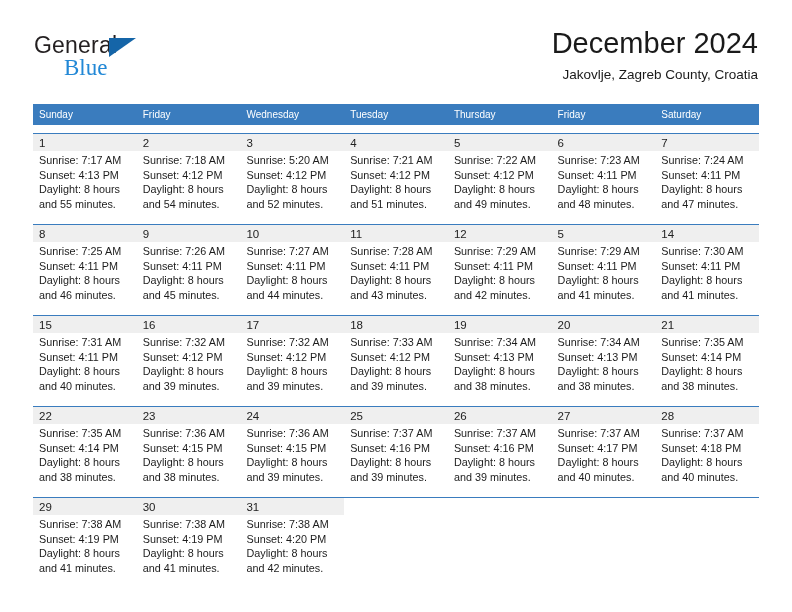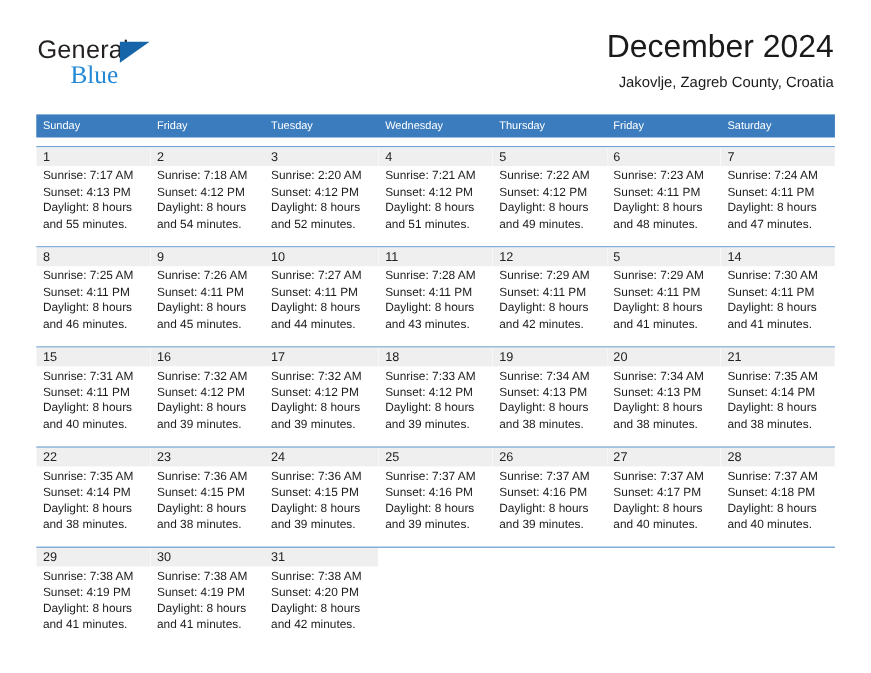--- a/index.html
+++ b/index.html
@@ -162,22 +162,22 @@
       <p class="cal-subtitle">Jakovlje, Zagreb County, Croatia</p>
     </div>
 
   </div>
 
   <div class="calendar">
 
     <div class="weekday-row">
       <div class="weekday">Sunday</div>
       <div class="weekday">Friday</div>
+      <div class="weekday">Wednesday</div>
       <div class="weekday">Tuesday</div>
-      <div class="weekday">Wednesday</div>
       <div class="weekday">Thursday</div>
       <div class="weekday">Friday</div>
       <div class="weekday">Saturday</div>
     </div>
 
     <div class="week">
       <div class="daycell">
         <div class="num-band">1</div>
         <div class="lines">
           <div>Sunrise: 7:17 AM</div>
@@ -191,21 +191,21 @@
         <div class="lines">
           <div>Sunrise: 7:18 AM</div>
           <div>Sunset: 4:12 PM</div>
           <div>Daylight: 8 hours</div>
           <div>and 54 minutes.</div>
         </div>
       </div>
       <div class="daycell">
         <div class="num-band">3</div>
         <div class="lines">
-          <div>Sunrise: 2:20 AM</div>
+          <div>Sunrise: 5:20 AM</div>
           <div>Sunset: 4:12 PM</div>
           <div>Daylight: 8 hours</div>
           <div>and 52 minutes.</div>
         </div>
       </div>
       <div class="daycell">
         <div class="num-band">4</div>
         <div class="lines">
           <div>Sunrise: 7:21 AM</div>
           <div>Sunset: 4:12 PM</div>

